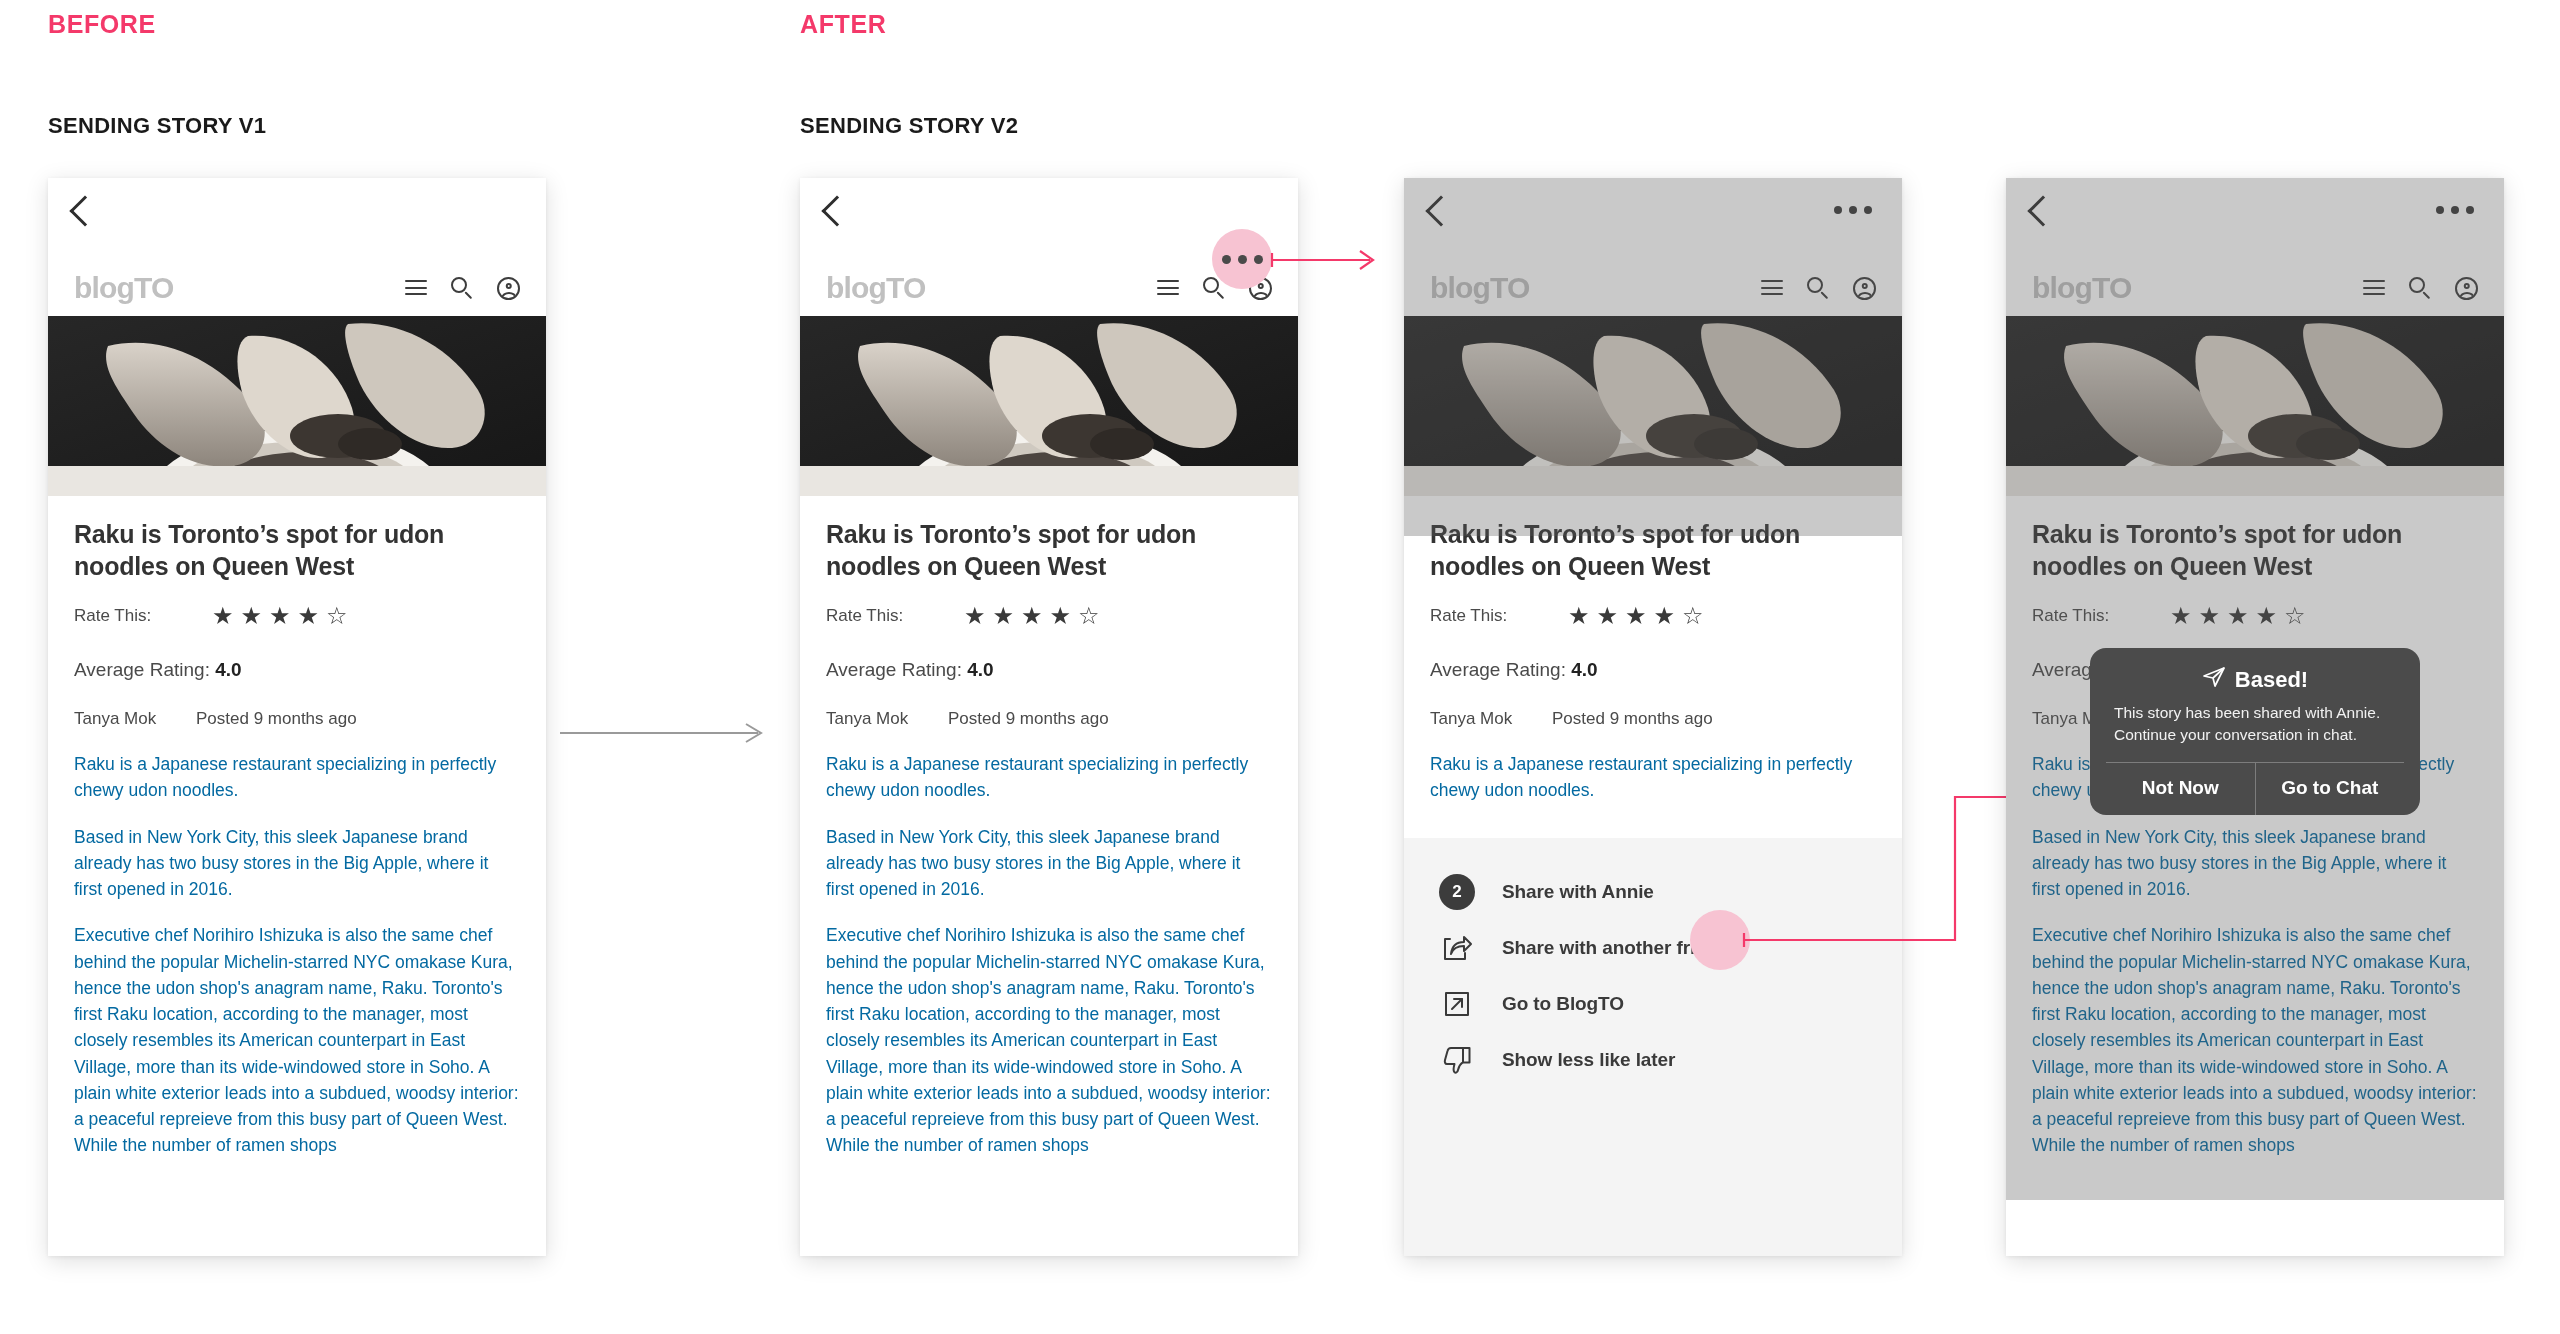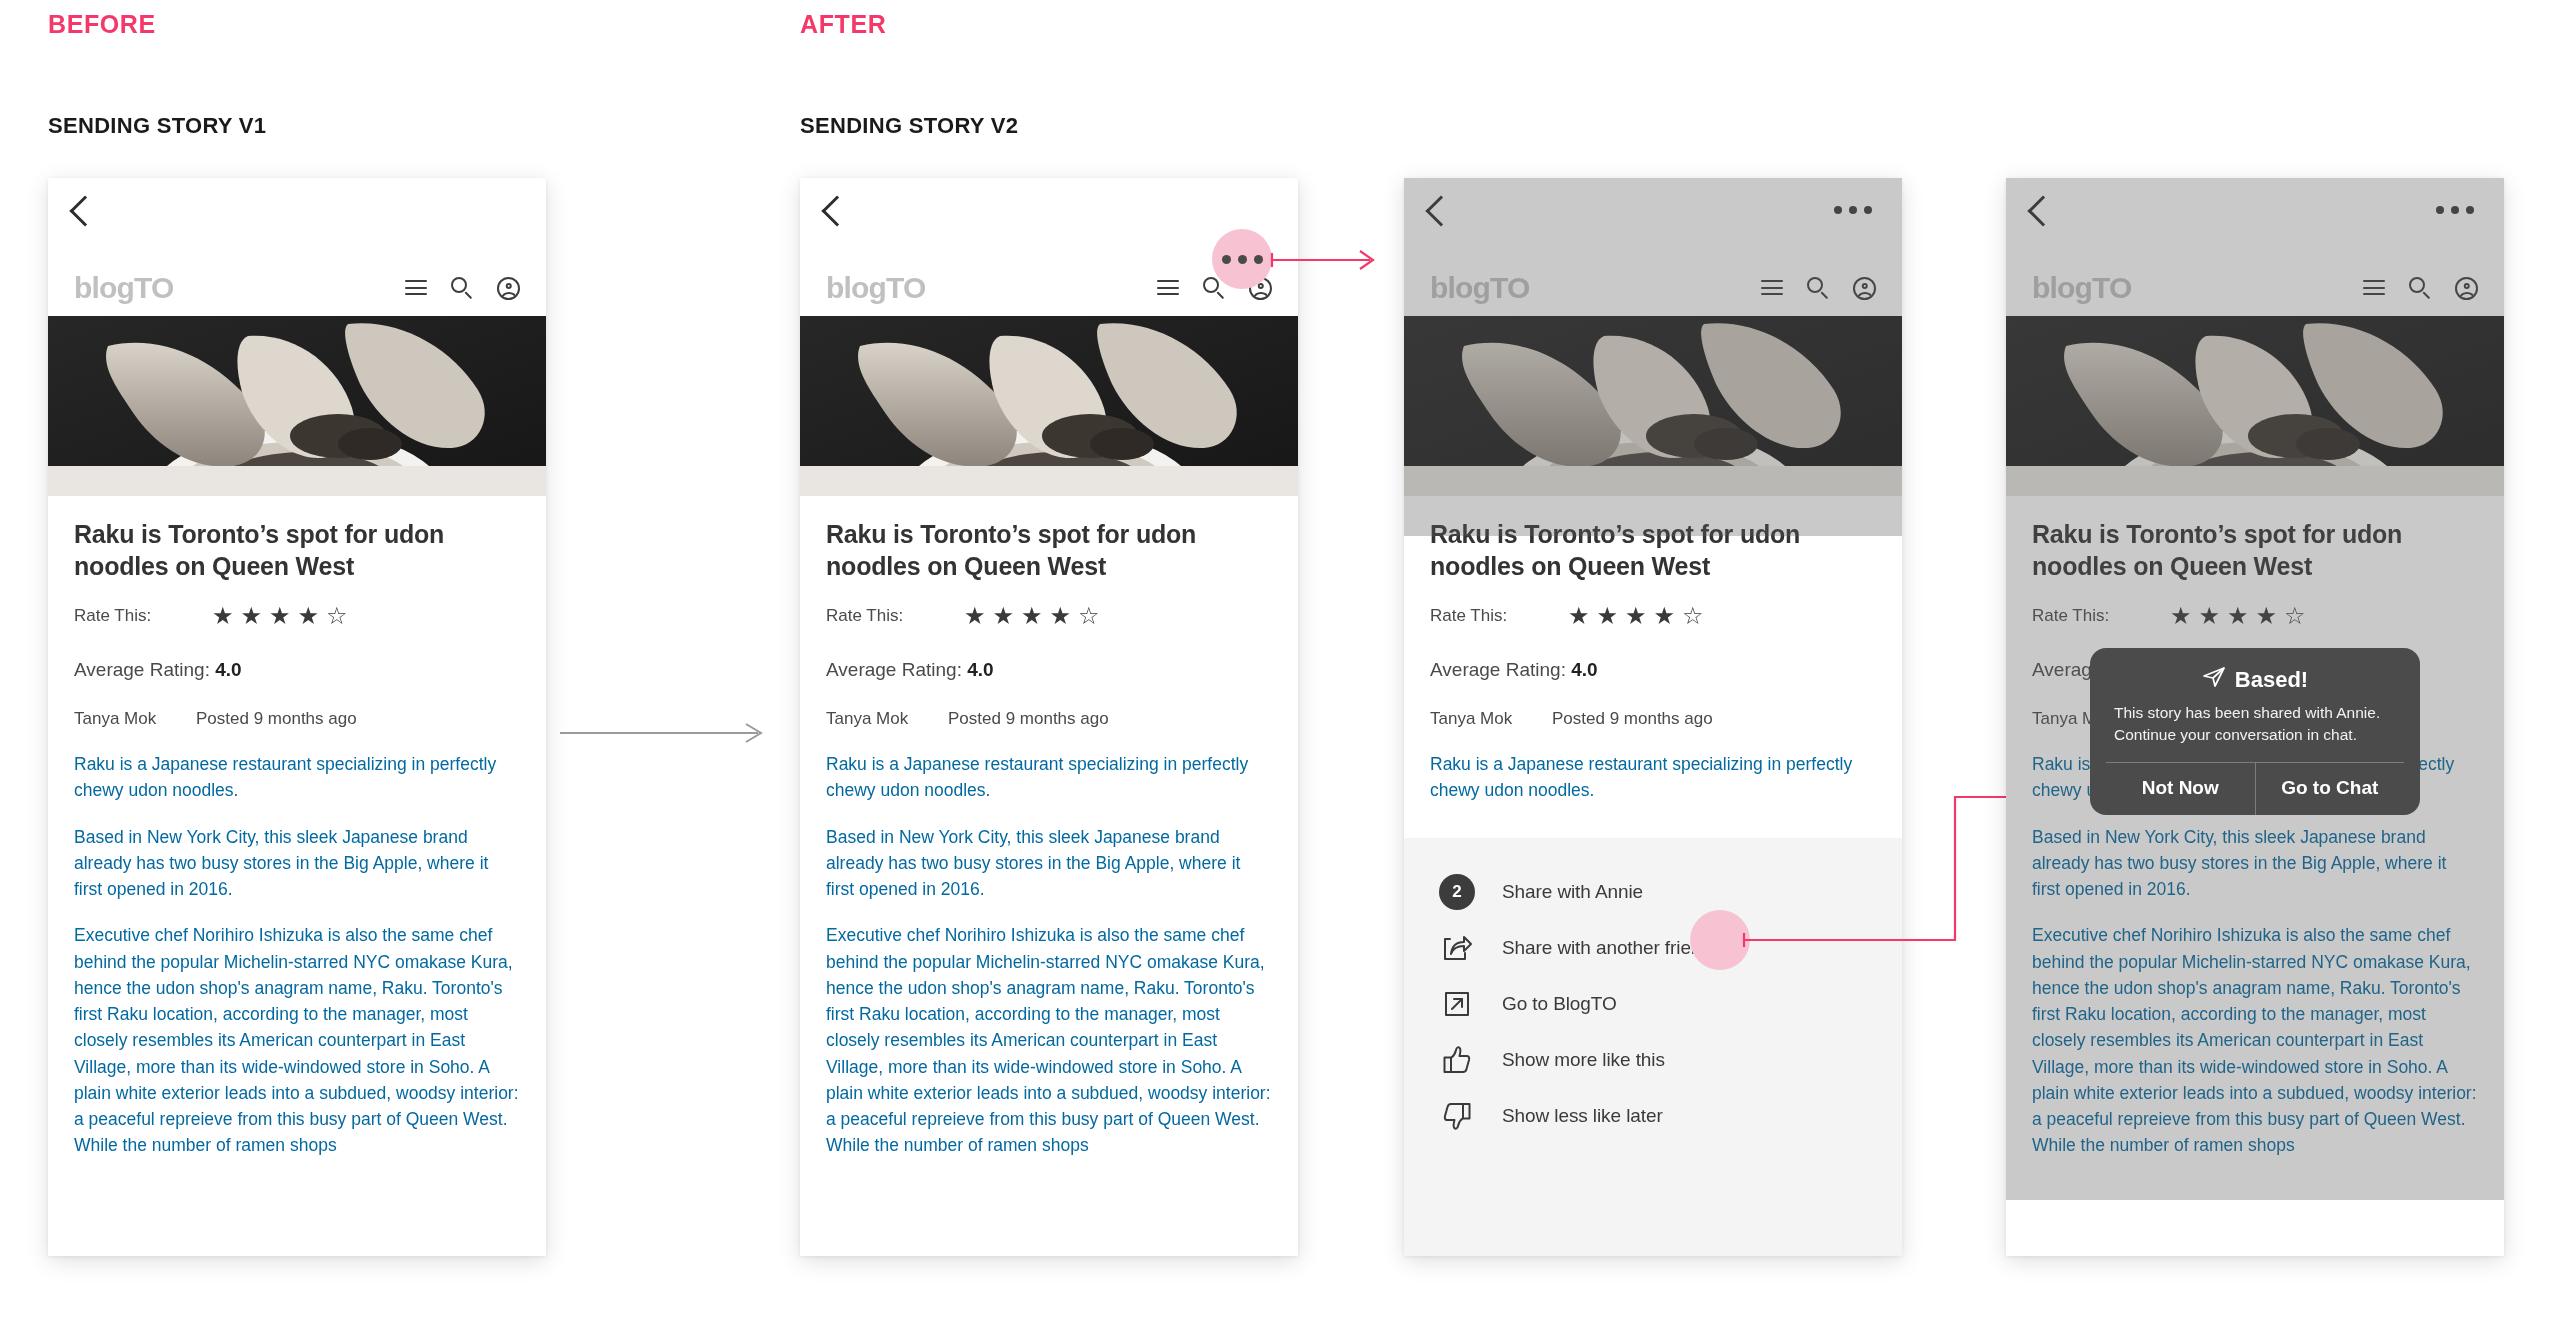--- a/index.html
+++ b/index.html
@@ -139,21 +139,21 @@
     padding: 26px 0 20px 0;
   }
   .sheet-item {
     display: flex; align-items: center; height: 56px; padding: 0 0 0 30px;
   }
   .sheet-ico {
     width: 46px; display:flex; align-items:center; justify-content:center;
     margin-right: 22px;
   }
   .sheet-label {
-    font-size: 19px; font-weight: normal; color: #3a3a3a; letter-spacing:-0.1px;
+    font-size: 19px; font-weight: bold; color: #3a3a3a; letter-spacing:-0.1px;
   }
   .badge-circle {
     width: 36px; height: 36px; border-radius: 50%; background: #3c3c3c;
     color: #fff; font-size: 17px; font-weight: bold;
     display:flex; align-items:center; justify-content:center;
   }
 
   
   .toast {
     position: absolute;
@@ -475,29 +475,20 @@
           <div class="sheet-ico">
             <svg width="28" height="28" viewBox="0 0 28 28" fill="none" stroke="#3a3a3a" stroke-width="2" stroke-linecap="round" stroke-linejoin="round">
               <rect x="3" y="3" width="22" height="22"></rect>
               <path d="M9 19 L19 9"></path>
                 <path d="M11 9 H19 V17"></path>
             </svg>
           </div>
           <div class="sheet-label">Go to BlogTO</div>
         </div>
 
-        <div class="sheet-item">
-          <div class="sheet-ico">
-            <svg width="28" height="30" viewBox="0 0 28 30" fill="none" stroke="#3a3a3a" stroke-width="2" stroke-linejoin="round">
-              <path d="M8 13 C8 13 12 10 13 5 C13.5 2 16 1.5 17 3.5 C18 5.5 16.5 11 16.5 11 H24 C26 11 26.5 13 26 15 L23.5 24 C23 26.5 21.5 27 20 27 H8 Z"></path>
-              <rect x="1.5" y="12.5" width="6.5" height="14.5"></rect>
-            </svg>
-          </div>
-          <div class="sheet-label">Show more like this</div>
-        </div>
 
         <div class="sheet-item">
           <div class="sheet-ico">
             <svg width="28" height="30" viewBox="0 0 28 30" fill="none" stroke="#3a3a3a" stroke-width="2" stroke-linejoin="round">
               <path d="M20 17 C20 17 16 20 15 25 C14.5 28 12 28.5 11 26.5 C10 24.5 11.5 19 11.5 19 H4 C2 19 1.5 17 2 15 L4.5 6 C5 3.5 6.5 3 8 3 H20 Z"></path>
               <rect x="20" y="3" width="6.5" height="14.5"></rect>
             </svg>
           </div>
           <div class="sheet-label">Show less like later</div>
         </div>

